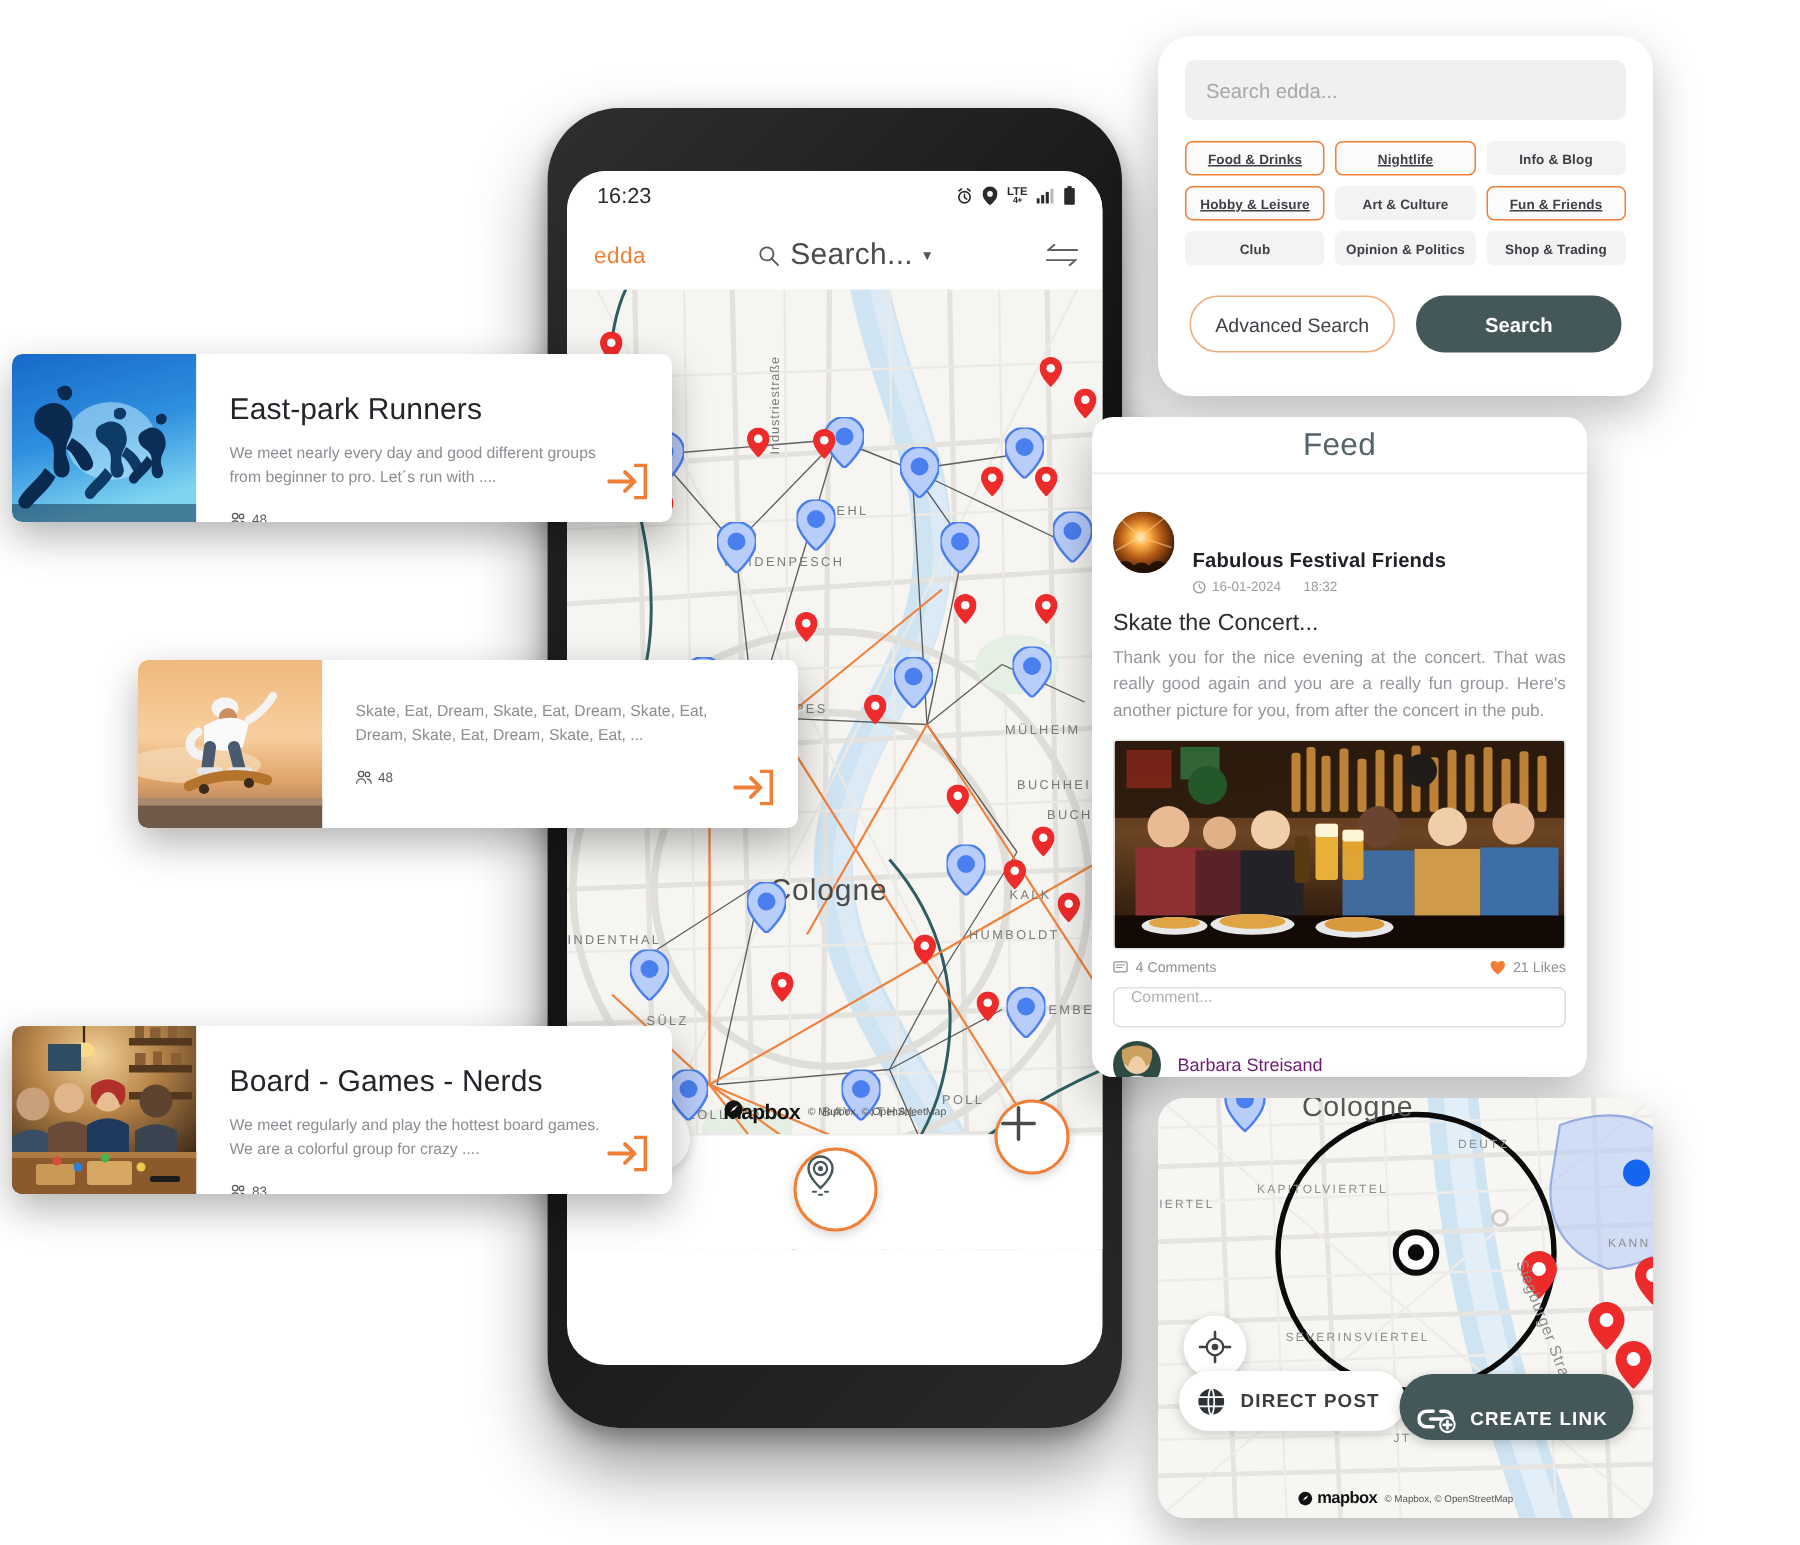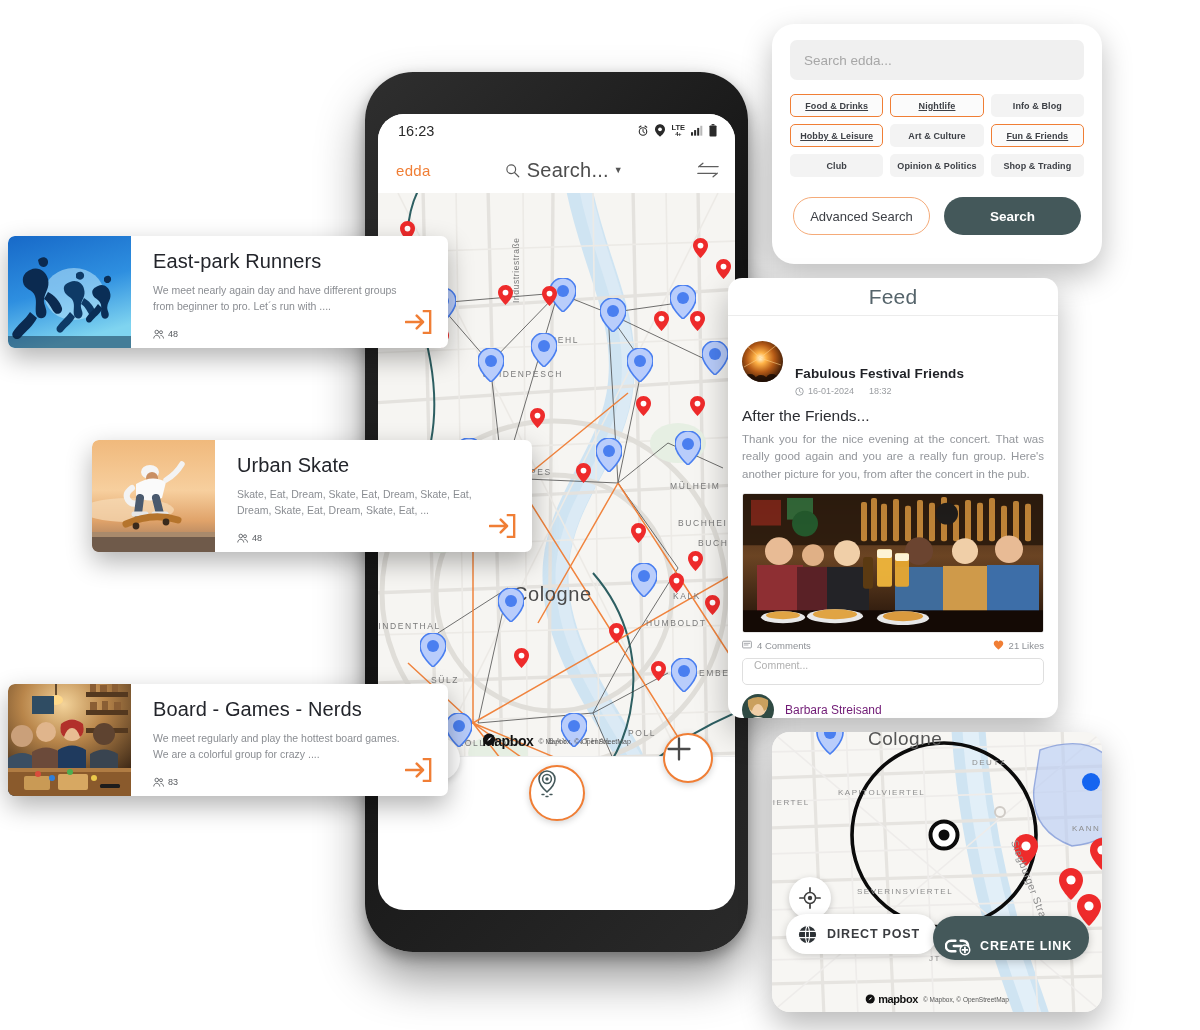--- a/index.html
+++ b/index.html
@@ -85,21 +85,21 @@
 
   
   .group-card {
     position: absolute; display: flex; background: #fff;
     border-radius: 7px; box-shadow: 0 10px 26px rgba(0,0,0,.30);
     z-index: 40; overflow: hidden;
   }
   .gc-thumb { width: 123px; flex: none; position: relative; overflow: hidden;
       border-radius: 6px 0 0 6px; }
   .gc-thumb svg { display: block; width: 100%; height: 100%; }
-  .gc-body { flex: 1; padding: 14px 16px 10px 22px; position: relative; }
+  .gc-body { flex: 1; padding: 26px 16px 10px 22px; position: relative; }
   .gc-title { font-size: 20px; color: #23252b; letter-spacing: .1px; margin-bottom: 9px; }
   .gc-desc { font-size: 10.5px; line-height: 1.55; color: #8a8d92; max-width: 260px; }
   .gc-meta { display: flex; align-items: center; gap: 3px; margin-top: 14px;
       font-size: 9px; color: #55585d; }
   .gc-enter { position: absolute; right: 16px; bottom: 10px; }
 
   
   #search-panel {
     position: absolute; left: 772px; top: 24px; width: 330px; height: 240px;
     background: #fff; border-radius: 22px; z-index: 30;
@@ -644,21 +644,21 @@
               <circle cx="12" cy="12" r="10" fill="none" stroke="#9a9da1" stroke-width="2.4"></circle>
               <path d="M12 6.5V12l4 2.4" stroke="#9a9da1" stroke-width="2.2" fill="none" stroke-linecap="round"></path>
             </svg>
             <span>16-01-2024</span>
             <span class="sep"></span>
             <span>18:32</span>
           </div>
         </div>
       </div>
 
-      <div class="post-title">After the Friends...</div>
+      <div class="post-title">Skate the Concert...</div>
       <div class="post-text">Thank you for the nice evening at the concert. That was really good again and you are a really fun group. Here's another picture for you, from after the concert in the pub.</div>
 
       <div class="post-img">
         <svg viewBox="0 0 300 140" preserveAspectRatio="none">
           <defs>
             <linearGradient id="bar" x1="0" y1="0" x2="0" y2="1">
               <stop offset="0%" stop-color="#3c2415"></stop>
                 <stop offset="45%" stop-color="#6b4423"></stop>
               <stop offset="100%" stop-color="#1e1008"></stop>
             </linearGradient>
@@ -781,21 +781,21 @@
         </g>
         <g fill="#0a2e56">
           <path d="M96 42c3-4 8-2 7 2.2-1 3.6-5.5 3.6-7 .8zM90 50c5-3 11 1 12 6.5 1.8 6-2 9-2.6 13.5-1 4.4 2.6 7 1 10.6-1.8 3.6-6.2 2.6-7-1-1-4.4 1-8-1-12.4-1.8-4.4-7-4.4-8-9.6-1-4.4 2.6-6.2 5.6-7.6z"></path>
           <path d="M90 68c-3.6 5.4-8 8.2-11.6 13.4-1.8 3.6 2.6 7.2 5.4 3.6 3.6-4.4 8-7.2 10.6-12.6z"></path>
         </g>
         <rect x="0" y="100" width="123" height="12" fill="#0a2540" opacity=".5"></rect>
       </svg>
     </div>
     <div class="gc-body">
       <div class="gc-title">East-park Runners</div>
-      <div class="gc-desc">We meet nearly again day and have different groups from beginner to pro. Let´s run with ....</div>
+      <div class="gc-desc">We meet nearly every day and good different groups from beginner to pro. Let´s run with ....</div>
       <div class="gc-meta">
         <svg width="12" height="11" viewBox="0 0 24 22">
           <circle cx="7.5" cy="6" r="3.6" fill="none" stroke="#55585d" stroke-width="1.7"></circle>
           <circle cx="16" cy="6.5" r="3" fill="none" stroke="#55585d" stroke-width="1.7"></circle>
           <path d="M1.5 19c0-4 2.8-6.4 6-6.4s6 2.4 6 6.4" fill="none" stroke="#55585d" stroke-width="1.7"></path>
           <path d="M15 12.8c3 0 6 2 6 6.2" fill="none" stroke="#55585d" stroke-width="1.7"></path>
         </svg>
         <span>48</span>
       </div>
       <span class="gc-enter">
@@ -832,21 +832,20 @@
 
           <path d="M34 84q26-12 52-4" fill="none" stroke="#b5742c" stroke-width="7" stroke-linecap="round"></path>
           <circle cx="44" cy="86" r="3.4" fill="#3a2a1c"></circle>
             <circle cx="74" cy="82" r="3.4" fill="#3a2a1c"></circle>
         </g>
         <rect x="0" y="92" width="123" height="20" fill="#6f5a4a"></rect>
         <rect x="0" y="92" width="123" height="5" fill="#a98a6c"></rect>
       </svg>
     </div>
     <div class="gc-body">
-      <div class="gc-title">Urban Skate</div>
       <div class="gc-desc">Skate, Eat, Dream, Skate, Eat, Dream, Skate, Eat, Dream, Skate, Eat, Dream, Skate, Eat, ...</div>
       <div class="gc-meta">
         <svg width="12" height="11" viewBox="0 0 24 22">
           <circle cx="7.5" cy="6" r="3.6" fill="none" stroke="#55585d" stroke-width="1.7"></circle>
           <circle cx="16" cy="6.5" r="3" fill="none" stroke="#55585d" stroke-width="1.7"></circle>
           <path d="M1.5 19c0-4 2.8-6.4 6-6.4s6 2.4 6 6.4" fill="none" stroke="#55585d" stroke-width="1.7"></path>
           <path d="M15 12.8c3 0 6 2 6 6.2" fill="none" stroke="#55585d" stroke-width="1.7"></path>
         </svg>
         <span>48</span>
       </div>

